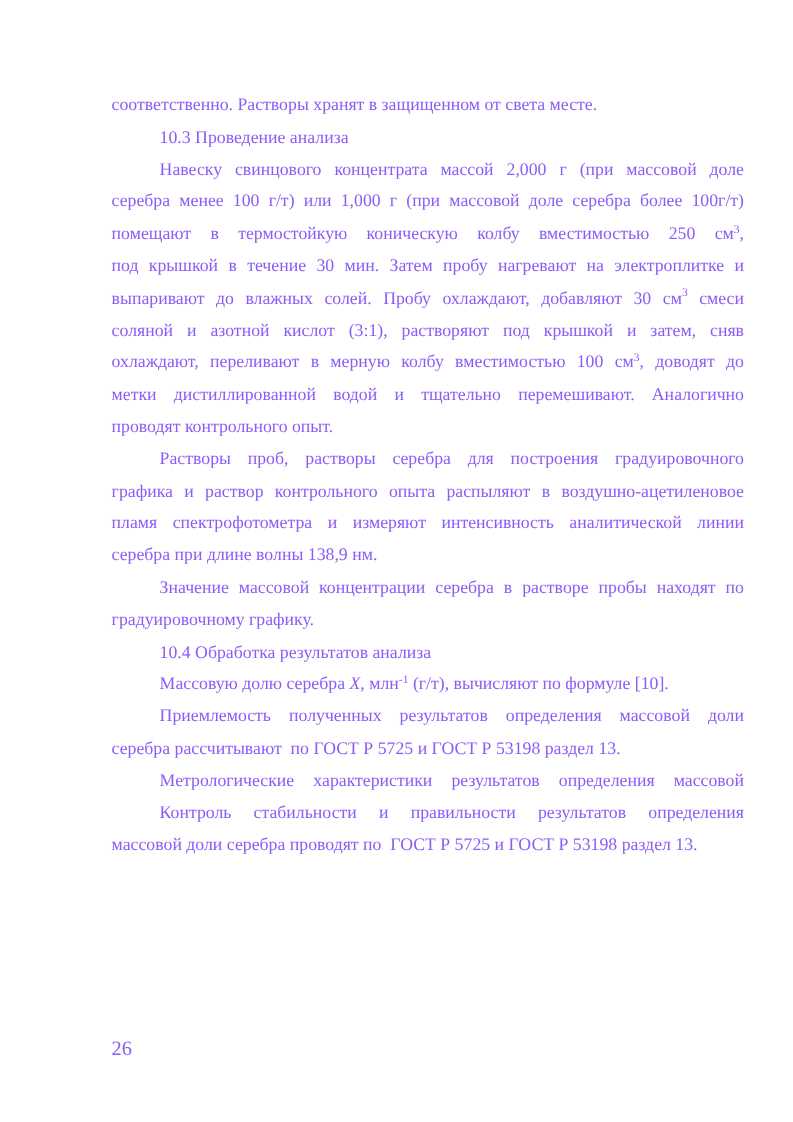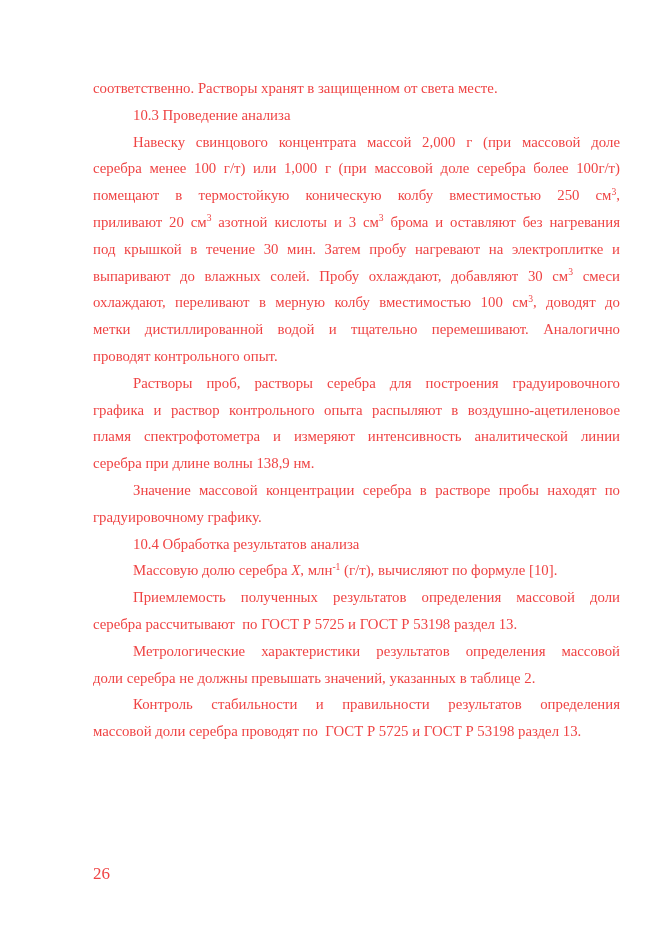--- a/index.html
+++ b/index.html
@@ -6,21 +6,21 @@
     margin: 0;
     padding: 0;
     background: #ffffff;
   }
   .page {
     position: relative;
     width: 661px;
     height: 935px;
     background: #ffffff;
     font-family: "Liberation Serif", "DejaVu Serif", serif;
-    color: #ef4444;
+    color: #8b5cf6;
     overflow: hidden;
   }
   .doc-body {
     position: absolute;
     left: 93px;
     top: 75px;
     width: 527px;
   }
   .line {
     height: 26.8px;
@@ -57,35 +57,34 @@
 </head>
 <body>
 
 <div class="page">
   <div class="doc-body" id="doc-body">
       <div class="line"><span>соответственно. Растворы хранят в защищенном от света месте.</span></div>
       <div class="line ind"><span>10.3 Проведение анализа</span></div>
       <div class="line j ind"><span>Навеску свинцового концентрата массой 2,000 г (при массовой доле</span></div>
       <div class="line j"><span>серебра менее 100 г/т) или 1,000 г (при массовой доле серебра более 100г/т)</span></div>
       <div class="line j"><span>помещают в термостойкую коническую колбу вместимостью 250 см</span><span class="sup">3</span><span>,</span></div>
-      <div class="line j"><span>приливают 20 см</span><span class="sup">3</span><span> азотной кислоты и 3 см</span><span class="sup">3</span><span> брома и оставляют без нагревания</span></div>
       <div class="line j"><span>под крышкой в течение 30 мин. Затем пробу нагревают на электроплитке и</span></div>
       <div class="line j"><span>выпаривают до влажных солей. Пробу охлаждают, добавляют 30 см</span><span class="sup">3</span><span> смеси</span></div>
+      <div class="line j"><span>соляной и азотной кислот (3:1), растворяют под крышкой и затем, сняв</span></div>
       <div class="line j"><span>охлаждают, переливают в мерную колбу вместимостью 100 см</span><span class="sup">3</span><span>, доводят до</span></div>
       <div class="line j"><span>метки дистиллированной водой и тщательно перемешивают. Аналогично</span></div>
       <div class="line"><span>проводят контрольного опыт.</span></div>
       <div class="line j ind"><span>Растворы проб, растворы серебра для построения градуировочного</span></div>
       <div class="line j"><span>графика и раствор контрольного опыта распыляют в воздушно-ацетиленовое</span></div>
       <div class="line j"><span>пламя спектрофотометра и измеряют интенсивность аналитической линии</span></div>
       <div class="line"><span>серебра при длине волны 138,9 нм.</span></div>
       <div class="line j ind"><span>Значение массовой концентрации серебра в растворе пробы находят по</span></div>
       <div class="line"><span>градуировочному графику.</span></div>
       <div class="line ind"><span>10.4 Обработка результатов анализа</span></div>
       <div class="line ind"><span>Массовую долю серебра </span><span class="it">X</span><span>, млн</span><span class="sup">-1</span><span> (г/т), вычисляют по формуле [10].</span></div>
       <div class="line j ind"><span>Приемлемость полученных результатов определения массовой доли</span></div>
       <div class="line"><span>серебра рассчитывают  по ГОСТ Р 5725 и ГОСТ Р 53198 раздел 13.</span></div>
       <div class="line j ind"><span>Метрологические характеристики результатов определения массовой</span></div>
-      <div class="line"><span>доли серебра не должны превышать значений, указанных в таблице 2.</span></div>
       <div class="line j ind"><span>Контроль стабильности и правильности результатов определения</span></div>
       <div class="line"><span>массовой доли серебра проводят по  ГОСТ Р 5725 и ГОСТ Р 53198 раздел 13.</span></div>
     </div>
   <div class="pagenum">26</div>
 </div>
 
 </body></html>

